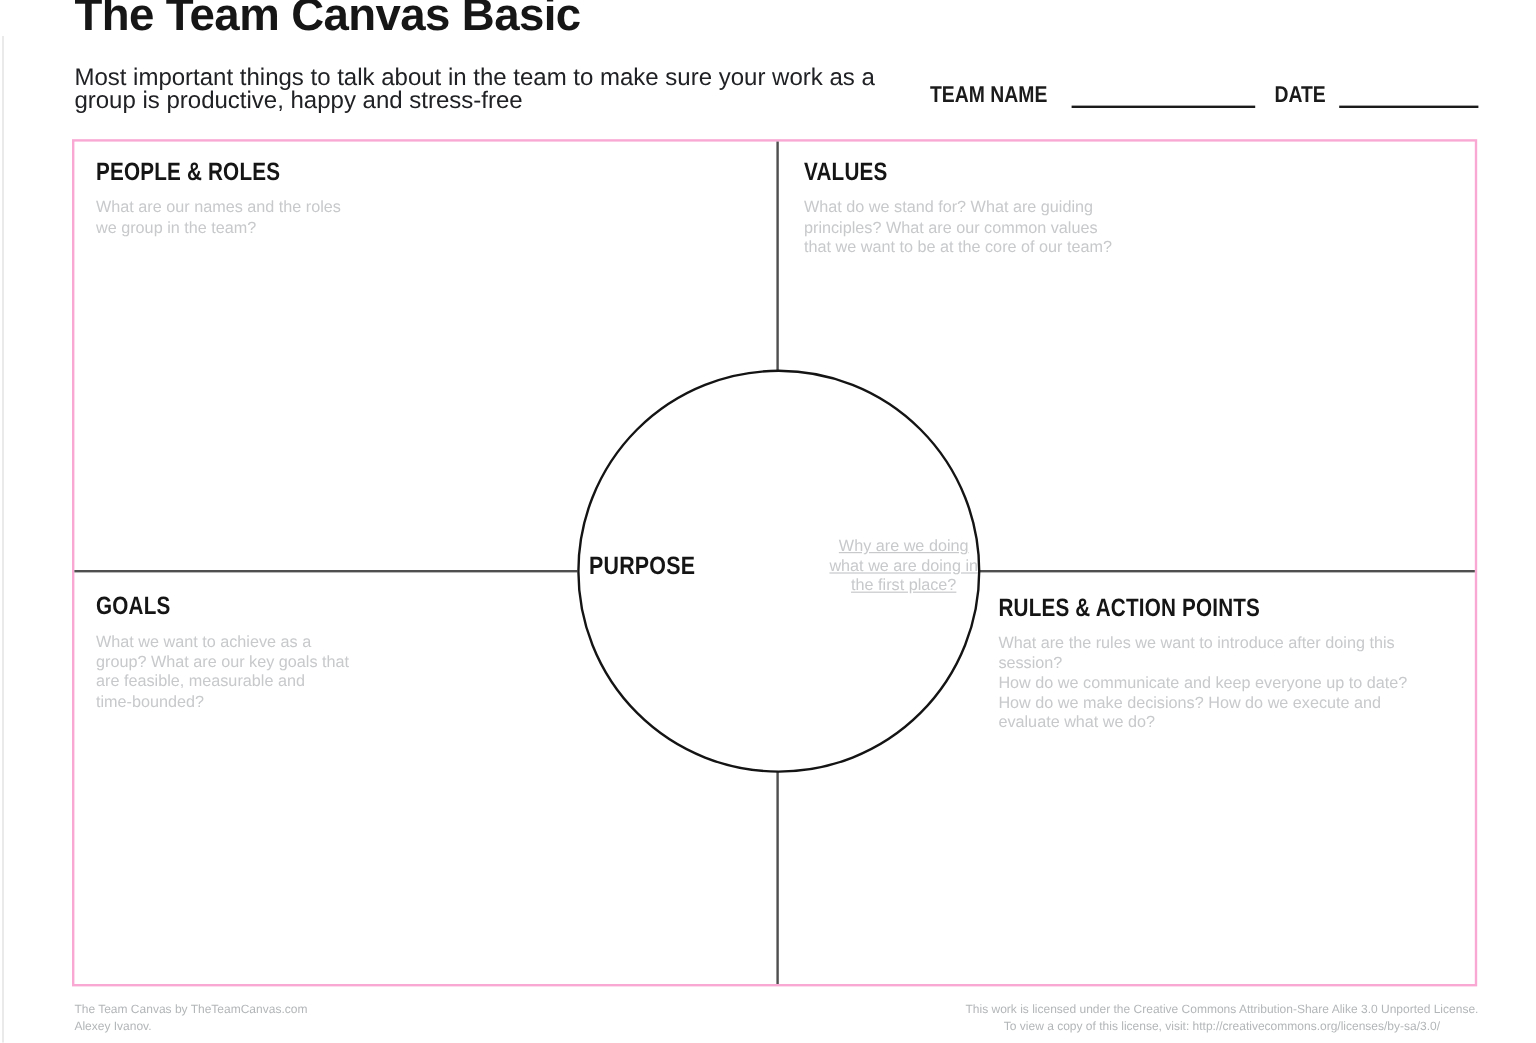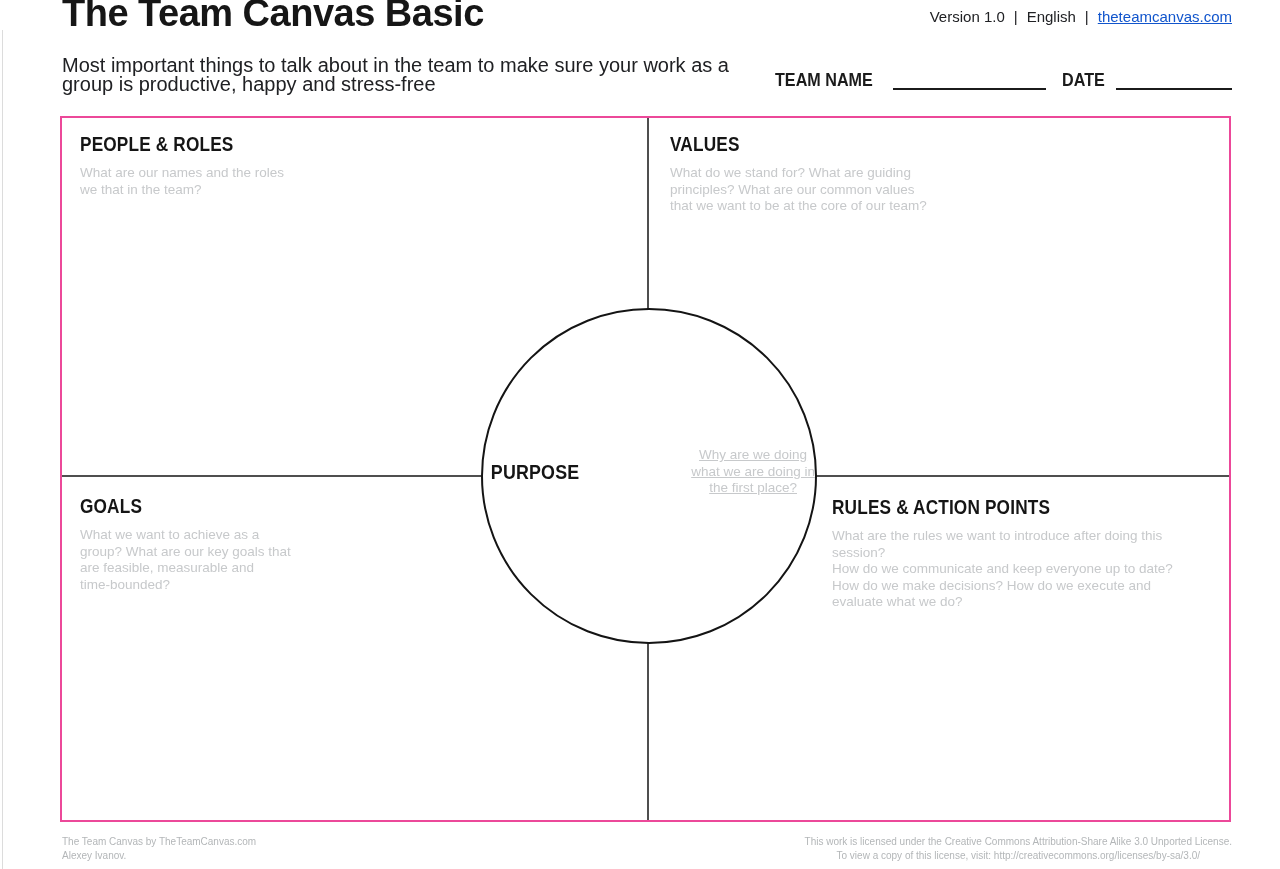--- a/index.html
+++ b/index.html
@@ -49,21 +49,21 @@
     position:absolute; top:88px; height:2px; background:#1b1b1b;
     display:inline-block;
   }
   .blank.b1 { left:893px; width:153px; }
   .blank.b2 { left:1116px; width:116px; }
 
   
   .canvas-box {
     position:absolute; left:60px; top:116px;
     width:1171px; height:706px;
-    border:2px solid #ec4899; background:#fff;
+    border:2px solid #f9a8d4; background:#fff;
   }
   .div-v { position:absolute; left:585px; width:2px; background:#4f4f4f; }
   .div-v.top { top:0; height:194px; }
   .div-v.bottom { top:525px; bottom:0; }
   .div-h { position:absolute; top:357px; height:2px; background:#4f4f4f; }
   .div-h.left { left:0; width:419px; }
   .div-h.right { left:752px; right:0; }
 
   .quad { position:absolute; }
   .q-people { left:18px;  top:14px; }
@@ -104,42 +104,39 @@
   .footer-license { right:48px; text-align:center; }
 </style>
 </head>
 <body>
 
 <div class="page">
   <div class="page-edge-left"></div>
 
   <h1 class="title">The Team Canvas Basic</h1>
 
-  <div class="meta">
-    <span>Version 1.0</span><span class="sep">|</span><span>English</span><span class="sep">|</span><a class="site-link" href="#">theteamcanvas.com</a>
-  </div>
 
   <p class="subtitle">Most important things to talk about in the team to make sure your work as a
 group is productive, happy and stress-free</p>
 
   <span class="flabel team">TEAM NAME</span>
   <span class="blank b1"></span>
   <span class="flabel date">DATE</span>
   <span class="blank b2"></span>
 
   <div class="canvas-box">
     <div class="div-v top"></div>
     <div class="div-v bottom"></div>
     <div class="div-h left"></div>
     <div class="div-h right"></div>
 
     <section class="quad q-people">
       <h2>PEOPLE &amp; ROLES</h2>
       <p class="hint">What are our names and the roles
-we that in the team?</p>
+we group in the team?</p>
     </section>
 
     <section class="quad q-values">
       <h2>VALUES</h2>
       <p class="hint">What do we stand for? What are guiding
 principles? What are our common values
 that we want to be at the core of our team?</p>
     </section>
 
     <section class="quad q-goals">

